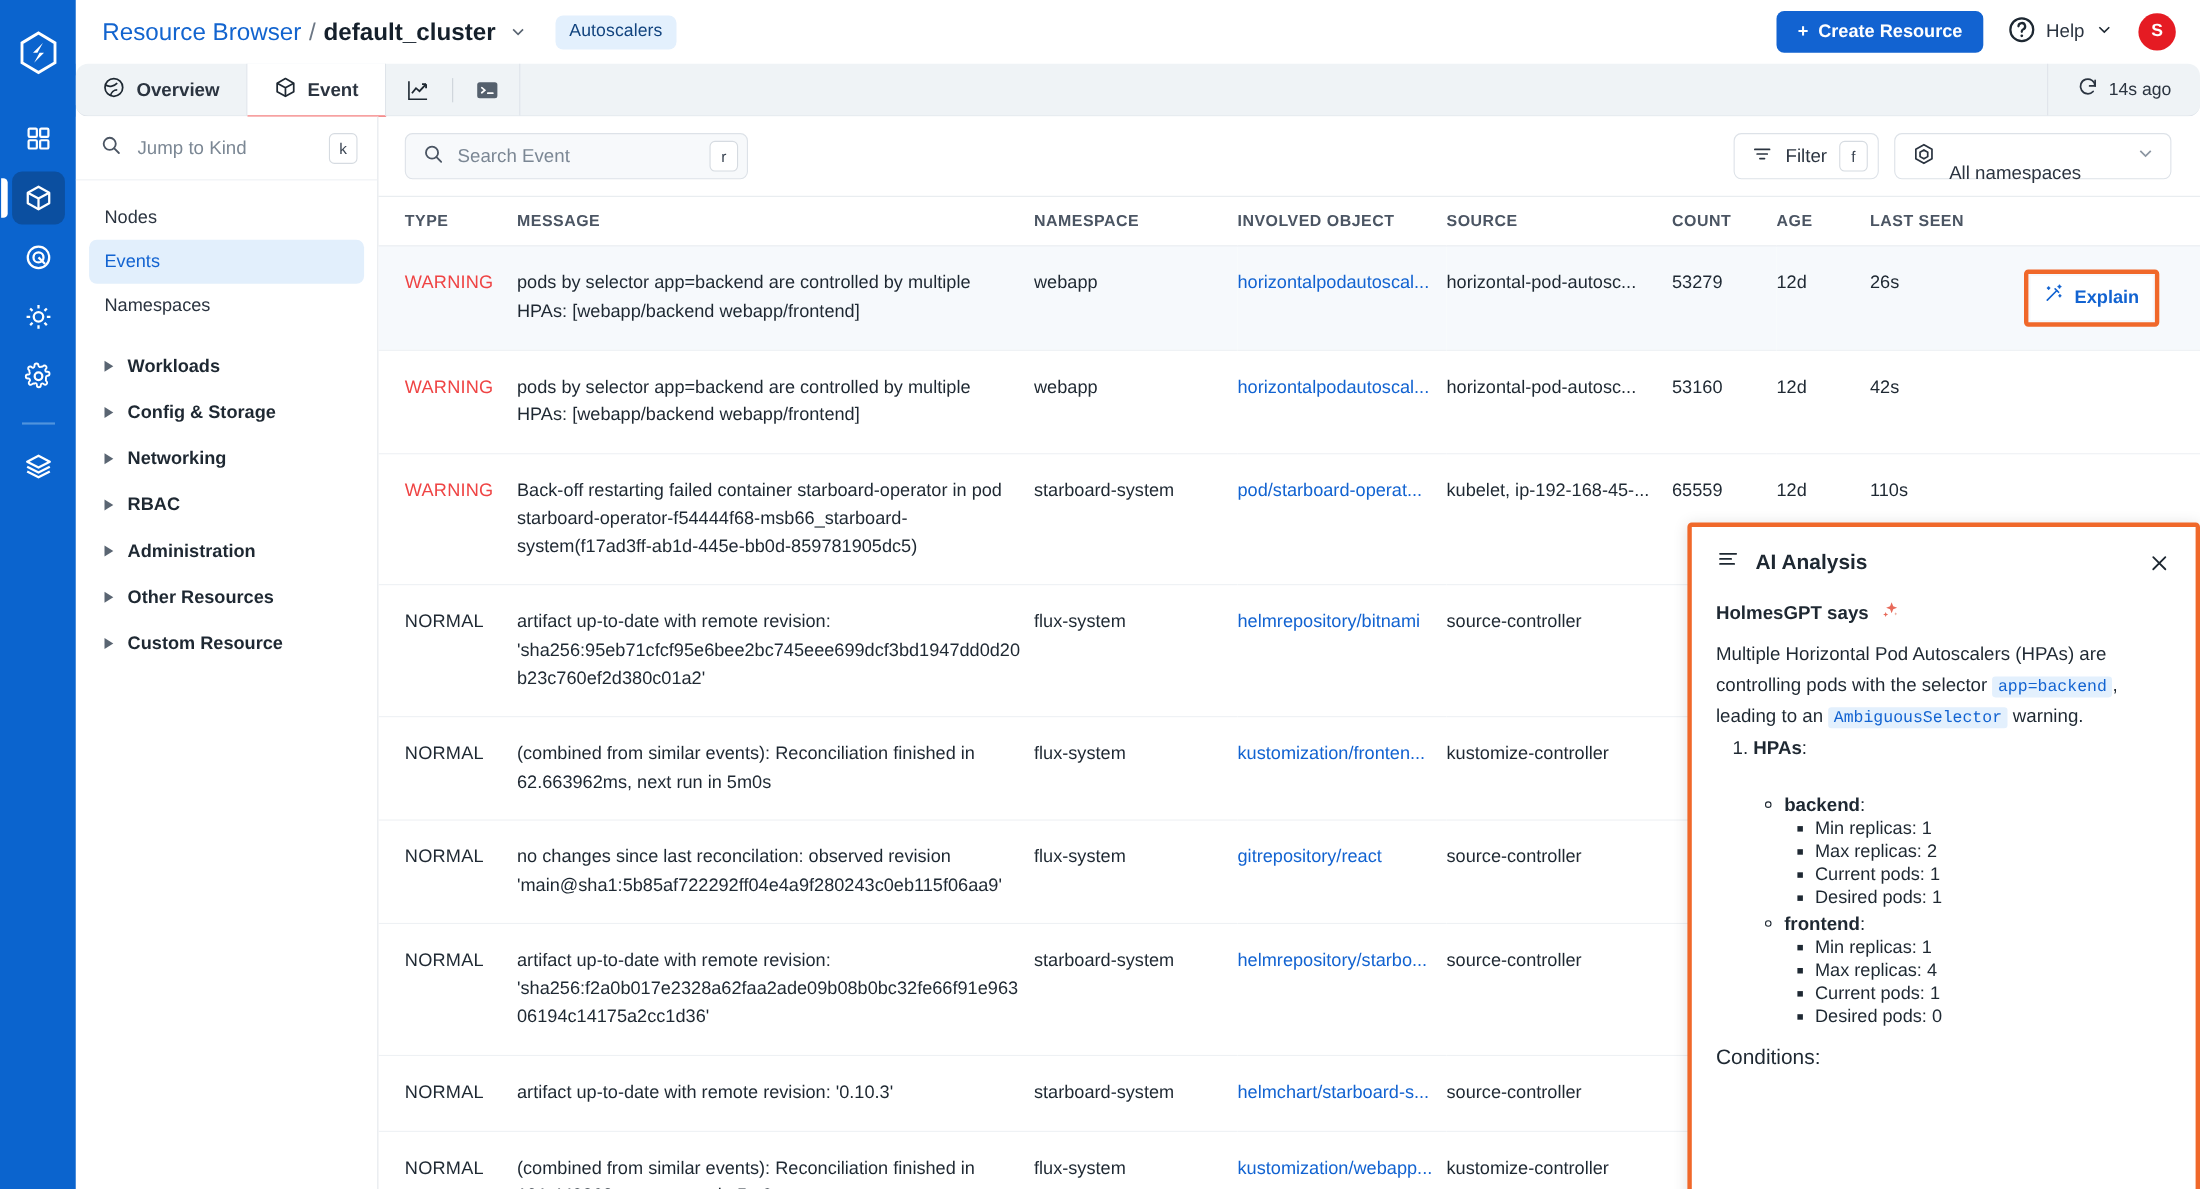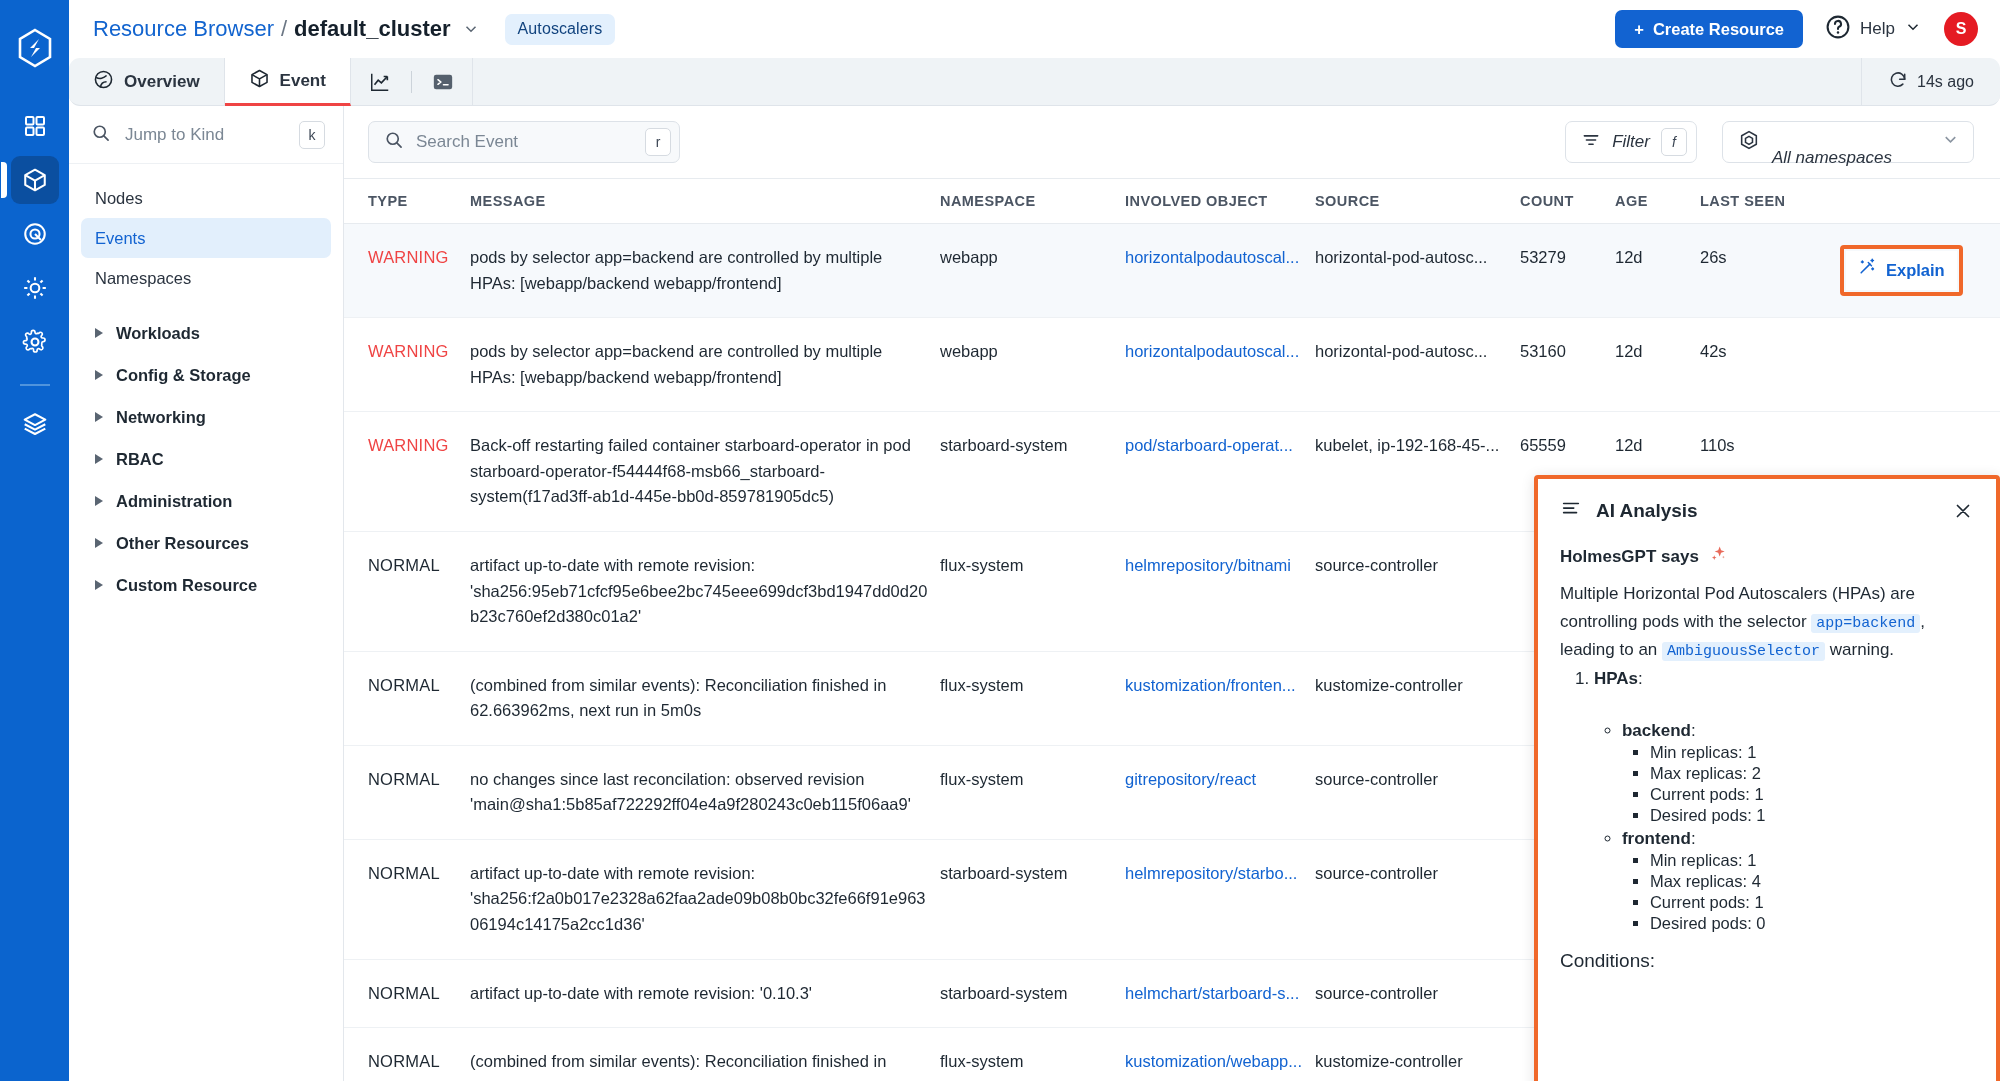--- a/index.html
+++ b/index.html
@@ -64,21 +64,21 @@
   
   .tabstrip {
     height: 48px; flex: 0 0 48px; background: #eff3f6;
     border-bottom: 1px solid #dfe4ea; display: flex; align-items: stretch; border-radius: 11px;
   }
   .tab {
     display: flex; align-items: center; gap: 10px; padding: 0 24px;
     font-size: 17px; font-weight: bold; color: #2b3440; cursor: pointer;
     border-right: 1px solid #dfe4ea;
   }
-  .tab.active { background: #fff; border-bottom: 3px solid #ef4444; margin-bottom: -1px; }
+  .tab.active { background: #fff; border-bottom: 1px solid #ef4444; margin-bottom: -1px; }
   .tab-icons { display: flex; align-items: center; padding: 0 18px; gap: 20px; border-right:1px solid #dfe4ea;}
   .tab-ic { cursor: pointer; display: flex; align-items: center; }
   .icon-div { width:1px; height:22px; background:#ccd3da; }
   .refresh-grp {
     margin-left: auto; display: flex; align-items: center; gap: 9px;
     padding: 0 26px; font-size: 16px; color: #2b3440; cursor: pointer;
     border-left: 1px solid #dfe4ea;
   }
 
   
@@ -113,21 +113,21 @@
 
   
   .content { flex: 1 1 auto; display: flex; flex-direction: column; min-width: 0; position: relative; }
   .toolbar { height: 72px; flex: 0 0 72px; display: flex; align-items: center; padding: 0 26px 0 24px; }
   .search {
     width: 312px; height: 42px; border: 1px solid #dde2e8; border-radius: 7px;
     background: #f7f9fb; display: flex; align-items: center; gap: 12px;
     padding: 0 8px 0 15px; cursor: text;
   }
   .search-ph { font-size: 17px; color: #7b8794; flex: 1 1 auto; }
-  .toolbar-right { margin-left: auto; display: flex; align-items: flex-start; gap: 25px; font-style: italic; }
+  .toolbar-right { margin-left: auto; display: flex; align-items: flex-start; gap: 14px; }
   .filter-btn {
     height: 42px; border: 1px solid #dde2e8; border-radius: 7px; background: #fff;
     display: flex; align-items: center; gap: 11px; padding: 0 9px 0 15px;
     font-size: 17px; color: #2b3440; cursor: pointer;
   }
   .ns-select {
     width: 252px; height: 42px; border: 1px solid #dde2e8; border-radius: 7px; background: #fff;
     display: flex; align-items: center; gap: 12px; padding: 0 13px 0 15px;
     font-size: 17px; color: #2b3440; cursor: pointer;
   }

